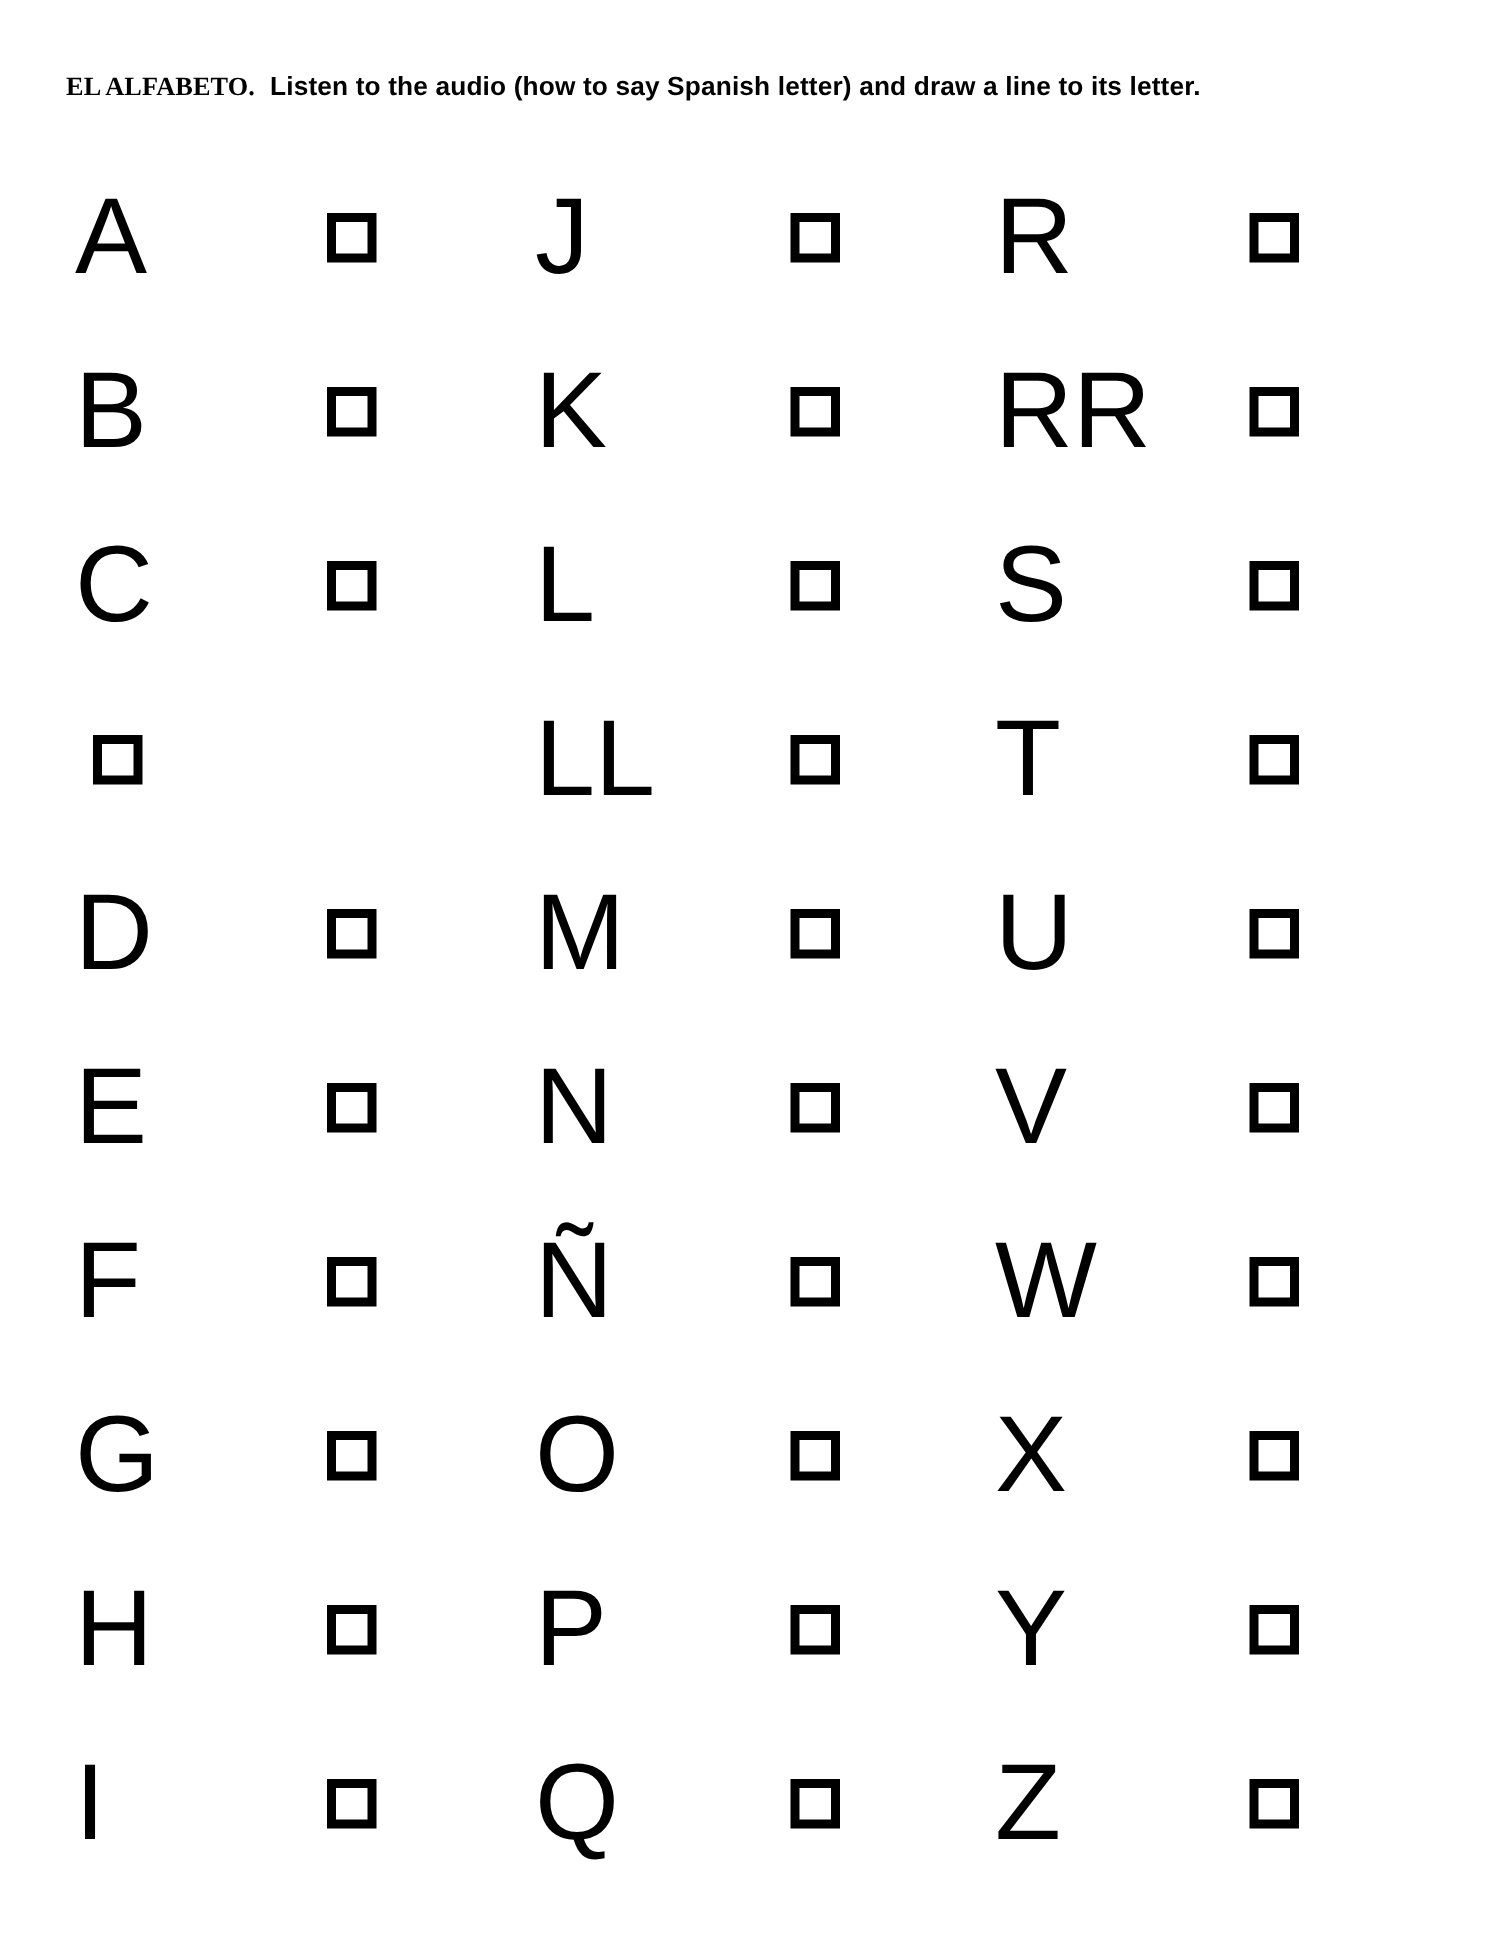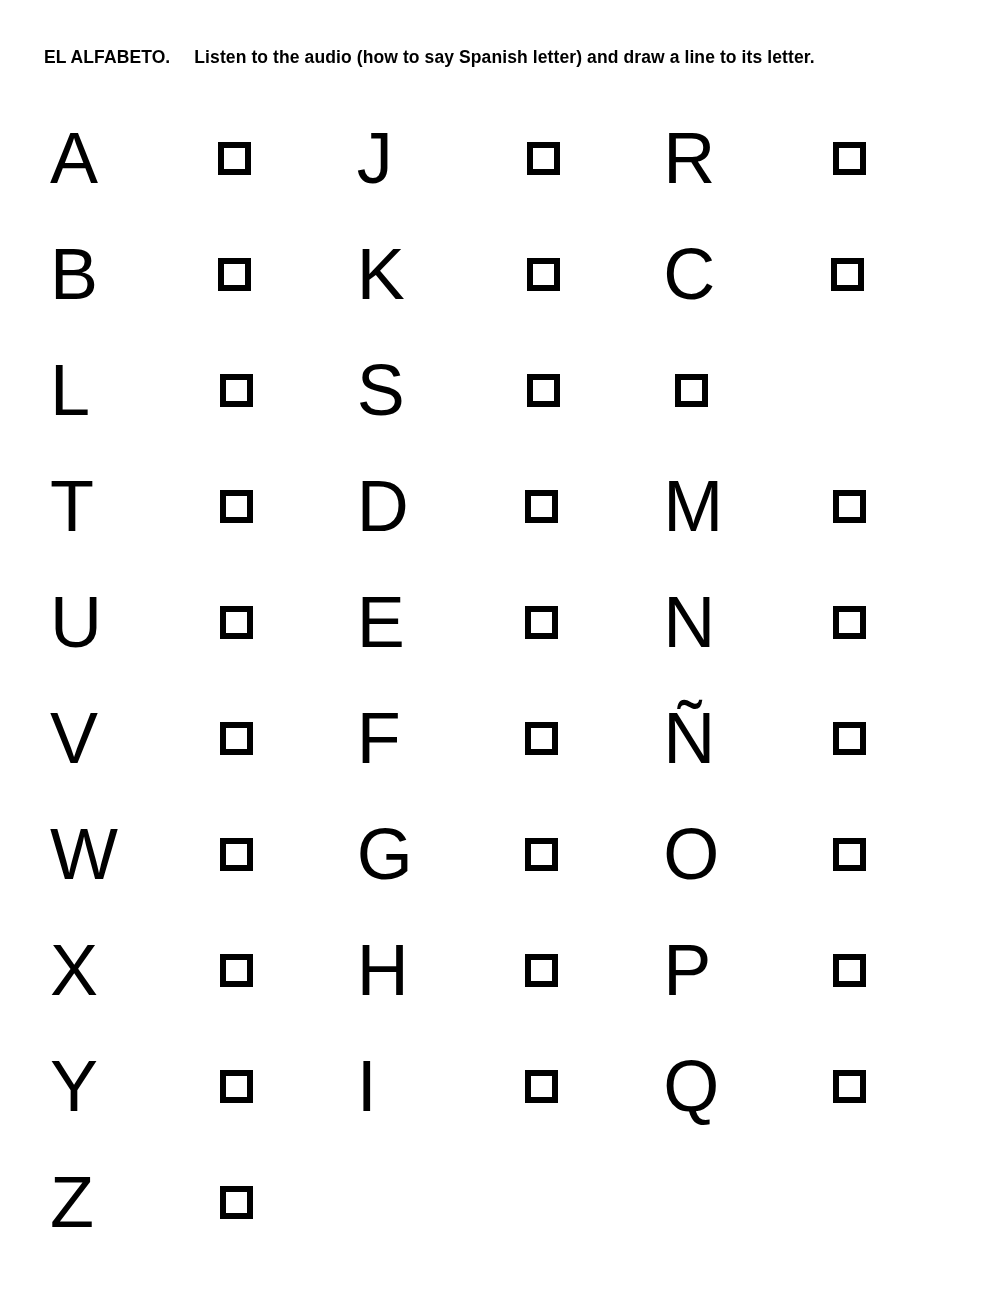--- a/index.html
+++ b/index.html
@@ -26,21 +26,22 @@
     position: absolute;
     top: 47px;
     left: 44px;
     width: 900px;
     font-size: 17.5px;
     font-weight: bold;
     letter-spacing: 0.1px;
     white-space: nowrap;
   }
   .instructions .lead {
-    margin-right: 24px;
+    margin-right: 10px;
+    font-family: Liberation Serif, serif;
   }
   .grid {
     position: absolute;
     top: 100px;
     left: 44px;
     width: 920px;
     display: grid;
     grid-template-columns: 1fr 1fr 1fr;
     column-gap: 0px;
     row-gap: 0px;
@@ -99,35 +100,43 @@
     </div>
 
     <div class="cell col1">
       <span class="letter">B</span>
       <span class="box"></span>
     </div>
     <div class="cell col2">
       <span class="letter">K</span>
       <span class="box"></span>
     </div>
+    <div class="cell col3">
+      <span class="letter">RR</span>
+      <span class="box"></span>
+    </div>
 
     <div class="cell col1">
       <span class="letter">C</span>
       <span class="box"></span>
     </div>
     <div class="cell col2">
       <span class="letter">L</span>
       <span class="box"></span>
     </div>
     <div class="cell col3">
       <span class="letter">S</span>
       <span class="box"></span>
     </div>
 
     <div class="cell col1">
+      <span class="box"></span>
+    </div>
+    <div class="cell col2">
+      <span class="letter">LL</span>
       <span class="box"></span>
     </div>
     <div class="cell col3">
       <span class="letter">T</span>
       <span class="box"></span>
     </div>
 
     <div class="cell col1">
       <span class="letter">D</span>
       <span class="box"></span>

